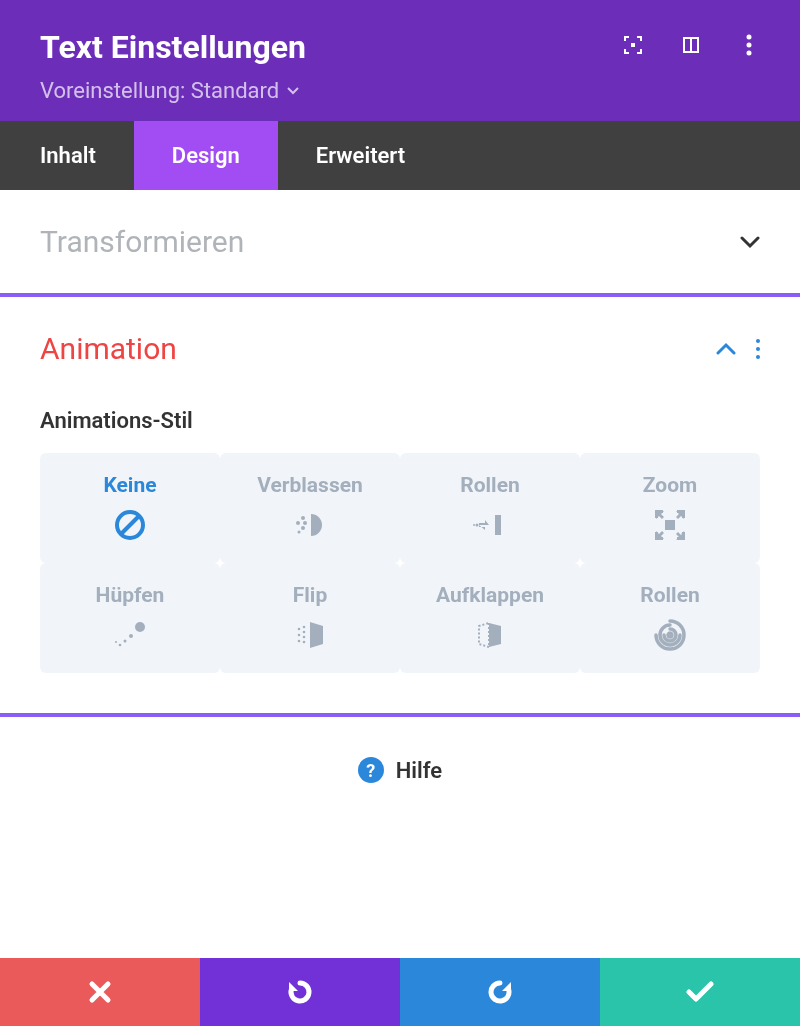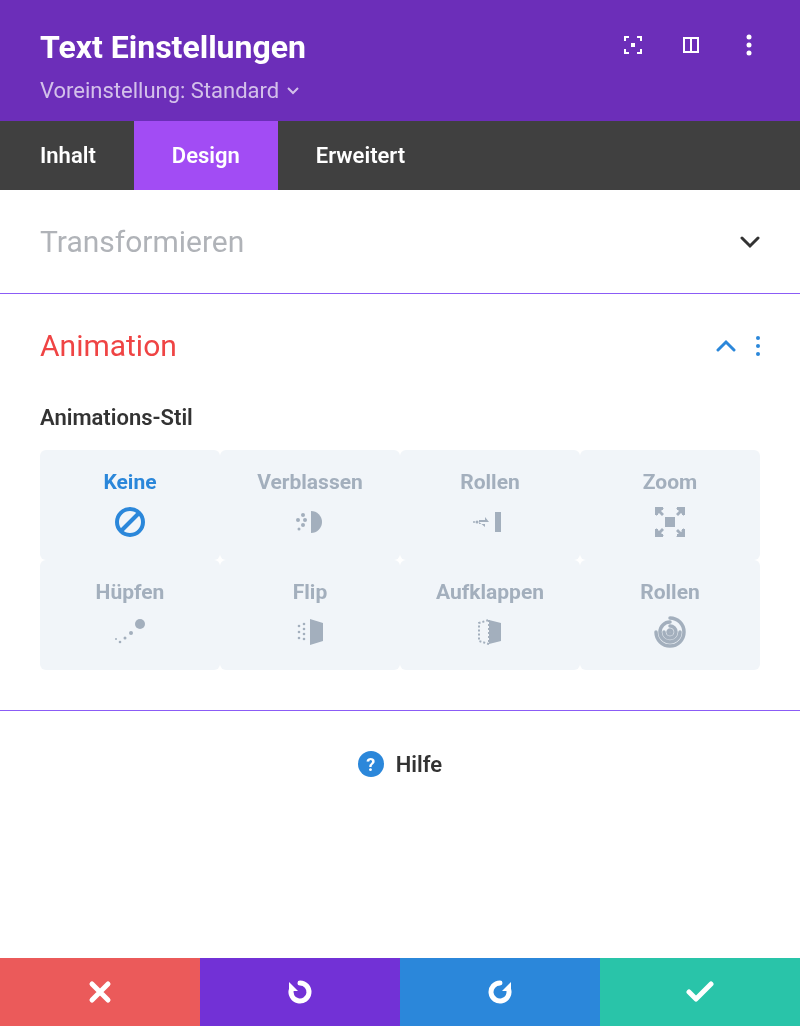--- a/index.html
+++ b/index.html
@@ -16,21 +16,21 @@
 .hicon svg { fill: #fff; }
 
 
 .tabs { background: #404040; display: flex; }
 .tab { padding: 22px 38px; font-size: 22px; font-weight: 600; color: #fff; cursor: pointer; }
 .tab.active { background: #a24cf4; }
 .tab:first-child { padding-left: 40px; }
 
 
 .content { background: #fff; flex: 1; }
-.section { border-bottom: 1px solid #8b5cf6; }
+.section { border-bottom: 4px solid #8b5cf6; }
 .section-header { padding: 34px 40px; display: flex; justify-content: space-between; align-items: center; cursor: pointer; }
 .section-title { font-size: 30px; font-weight: 400; color: #b0b3b8; }
 .section-title.active { color: #ef4444; }
 .chev { width: 20px; height: 20px; }
 .menu-dots-vert { width: 4px; height: 20px; display: flex; flex-direction: column; justify-content: space-between; margin-left: 20px; }
 .menu-dots-vert span { width: 4px; height: 4px; background: #2b87da; border-radius: 50%; }
 
 .subsection { padding: 0 40px 40px 40px; }
 .label { font-size: 22px; font-weight: 600; color: #333; margin: 8px 0 20px 0; }
 

